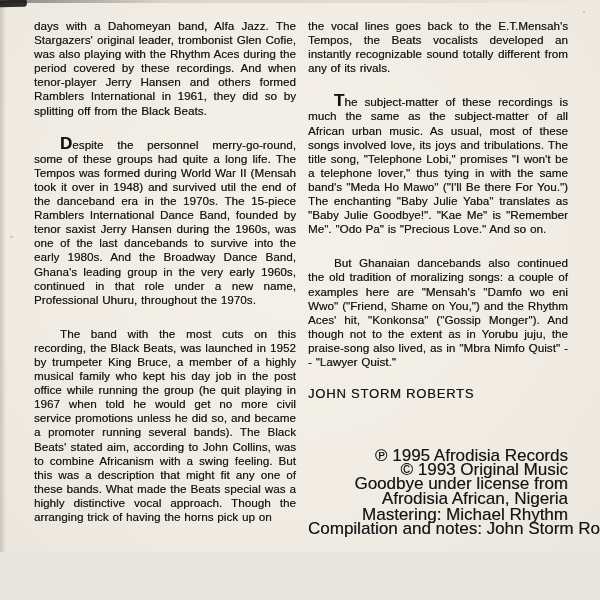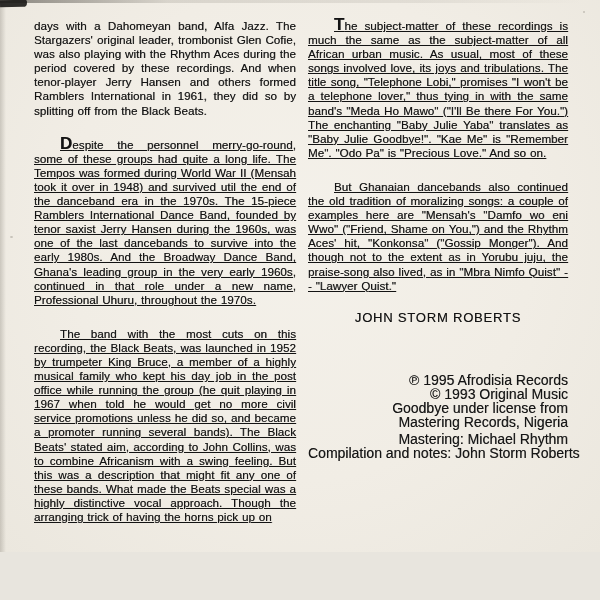--- a/index.html
+++ b/index.html
@@ -53,39 +53,39 @@
   p.body-text {
     margin: 0 0 17px 0;
     font-size: 11.6px;
     line-height: 14.1px;
     text-align: justify;
     letter-spacing: 0.05px;
     word-spacing: 0.5px;
     color: #131313;
     text-shadow: 0.3px 0 0 rgba(19,19,19,0.55);
   }
-  p.body-text.indent { text-indent: 26px; text-decoration: underline; }
+  p.body-text.indent { text-indent: 26px; }
   .initial-cap {
     font-weight: 700;
     font-size: 17px;
     line-height: 1;
     letter-spacing: 0;
   }
   .byline {
     margin-top: 0;
     font-size: 13px;
     letter-spacing: 0.8px;
-    text-align: center;
+    text-align: left;
     color: #131313;
     text-shadow: 0.3px 0 0 rgba(19,19,19,0.55);
   }
   .credits {
     margin-top: 48px;
     text-align: right;
-    font-size: 14px;
+    font-size: 17px;
     line-height: 14.2px;
     color: #151515;
     text-shadow: 0.3px 0 0 rgba(21,21,21,0.5);
   }
   .credit-line { white-space: nowrap; }
   .credit-line.gap-above { margin-top: 2px; }
 </style>
 </head>
 <body>
 
@@ -100,29 +100,30 @@
 
   <div class="columns">
 
     <div class="col left">
       <p class="body-text"><span class="initial-cap"></span><span>days with a Dahomeyan band, Alfa Jazz. The Stargazers' original leader, trombonist Glen Cofie, was also playing with the Rhythm Aces during the period covered by these recordings. And when tenor-player Jerry Hansen and others formed Ramblers International in 1961, they did so by splitting off from the Black Beats.</span></p>
       <p class="body-text indent"><span class="initial-cap">D</span><span>espite the personnel merry-go-round, some of these groups had quite a long life. The Tempos was formed during World War II (Mensah took it over in 1948) and survived util the end of the danceband era in the 1970s. The 15-piece Ramblers International Dance Band, founded by tenor saxist Jerry Hansen during the 1960s, was one of the last dancebands to survive into the early 1980s. And the Broadway Dance Band, Ghana's leading group in the very early 1960s, continued in that role under a new name, Professional Uhuru, throughout the 1970s.</span></p>
       <p class="body-text indent"><span class="initial-cap"></span><span>The band with the most cuts on this recording, the Black Beats, was launched in 1952 by trumpeter King Bruce, a member of a highly musical family who kept his day job in the post office while running the group (he quit playing in 1967 when told he would get no more civil service promotions unless he did so, and became a promoter running several bands). The Black Beats' stated aim, according to John Collins, was to combine Africanism with a swing feeling. But this was a description that might fit any one of these bands. What made the Beats special was a highly distinctive vocal approach. Though the arranging trick of having the horns pick up on</span></p>
     </div>
 
     <div class="col right">
+      <p class="body-text"><span class="initial-cap"></span><span>the vocal lines goes back to the E.T.Mensah's Tempos, the Beats vocalists developed an instantly recognizable sound totally different from any of its rivals.</span></p>
       <p class="body-text indent"><span class="initial-cap">T</span><span>he subject-matter of these recordings is much the same as the subject-matter of all African urban music. As usual, most of these songs involved love, its joys and tribulations. The title song, "Telephone Lobi," promises "I won't be a telephone lover," thus tying in with the same band's "Meda Ho Mawo" ("I'll Be there For You.") The enchanting "Baby Julie Yaba" translates as "Baby Julie Goodbye!". "Kae Me" is "Remember Me". "Odo Pa" is "Precious Love." And so on.</span></p>
       <p class="body-text indent"><span class="initial-cap"></span><span>But Ghanaian dancebands also continued the old tradition of moralizing songs: a couple of examples here are "Mensah's "Damfo wo eni Wwo" ("Friend, Shame on You,") and the Rhythm Aces' hit, "Konkonsa" ("Gossip Monger"). And though not to the extent as in Yorubu juju, the praise-song also lived, as in "Mbra Nimfo Quist" -- "Lawyer Quist."</span></p>
 
       <div class="byline">JOHN STORM ROBERTS</div>
 
       <div class="credits">
         <div class="credit-line">℗ 1995 Afrodisia Records</div>
         <div class="credit-line">© 1993 Original Music</div>
         <div class="credit-line">Goodbye under license from</div>
-        <div class="credit-line">Mastering Records, Nigeria</div>
+        <div class="credit-line">Afrodisia African, Nigeria</div>
         <div class="credit-line gap-above">Mastering: Michael Rhythm</div>
         <div class="credit-line">Compilation and notes: John Storm Roberts</div>
       </div>
     </div>
 
   </div>
 </div>
 
 </body></html>

